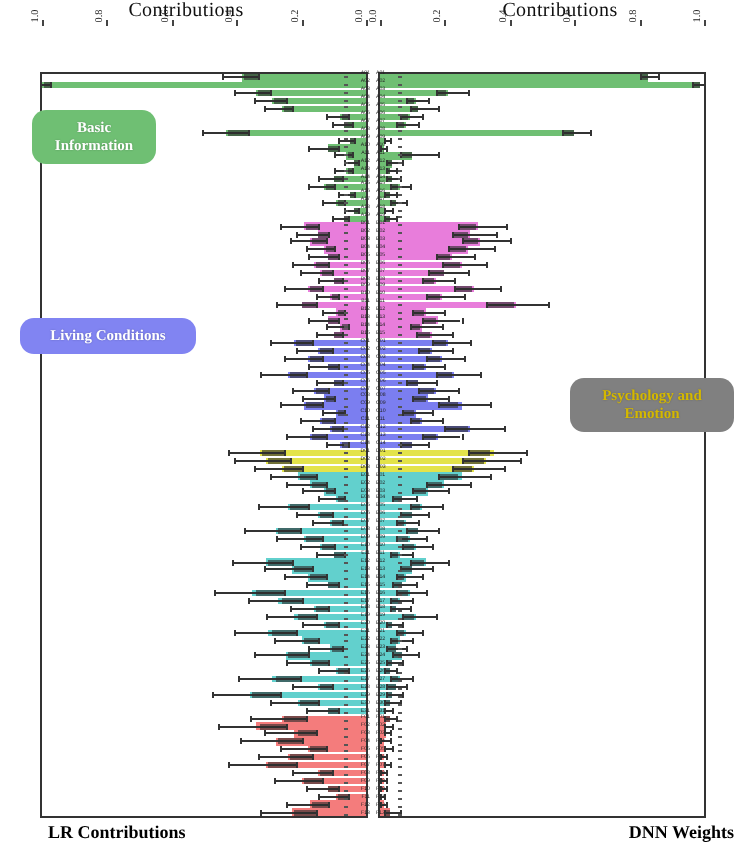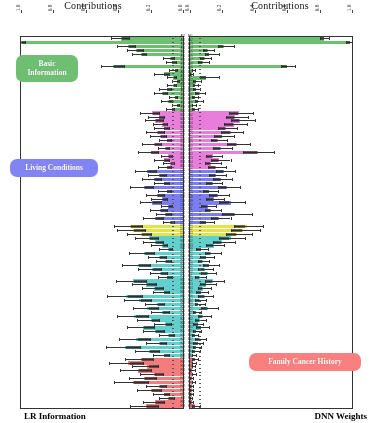--- a/index.html
+++ b/index.html
@@ -944,21 +944,21 @@
         <div class="tdash" style="top: 97.3158%;"></div>
         <div class="tl" style="top: 98.0211%;">F12</div>
         <div class="tdash" style="top: 98.3684%;"></div>
         <div class="tl" style="top: 99.0737%;">F13</div>
         <div class="tdash" style="top: 99.4211%;"></div>
       </div>
     <div class="catlabels" id="cats-left">
         <div class="catbox" style="top: 5%; left: 16px; width: 62px; background: rgb(111, 191, 115); color: rgb(255, 255, 255);">Basic Information</div>
         <div class="catbox" style="top: 33%; left: 10px; width: 88px; background: rgb(129, 132, 242); color: rgb(255, 255, 255);">Living Conditions</div>
       </div>
-    <div class="corner" id="corner-left">LR Information</div>
+    <div class="corner" id="corner-left">LR Contributions</div>
   </div>
 
   <div class="panel" id="panel-right">
     <div class="axis-title">Contributions</div>
     <div class="axis-ticks" id="axis-right">
         <div class="tick" style="left: 3px;">
           <div class="tick-lbl">0.0</div>
           <div class="tick-mark"></div>
         </div>
         <div class="tick" style="left: 35.4px;">
@@ -1837,18 +1837,18 @@
         <div class="tl" style="top: 95.9158%;">F10</div>
         <div class="tdash" style="top: 96.2632%;"></div>
         <div class="tl" style="top: 96.9684%;">F11</div>
         <div class="tdash" style="top: 97.3158%;"></div>
         <div class="tl" style="top: 98.0211%;">F12</div>
         <div class="tdash" style="top: 98.3684%;"></div>
         <div class="tl" style="top: 99.0737%;">F13</div>
         <div class="tdash" style="top: 99.4211%;"></div>
       </div>
     <div class="catlabels" id="cats-right">
-        <div class="catbox" style="top: 85%; left: 62px; width: 112px; background: rgb(250, 127, 127); color: rgb(255, 255, 255);">Family Cancer History</div>
+        <div class="catbox" style="top: 41%; left: 98px; width: 82px; background: rgb(128, 128, 128); color: rgb(212, 184, 0);">Psychology and Emotion</div>
       </div>
     <div class="corner" id="corner-right">DNN Weights</div>
   </div>
 
 </div>
 
 </body></html>

